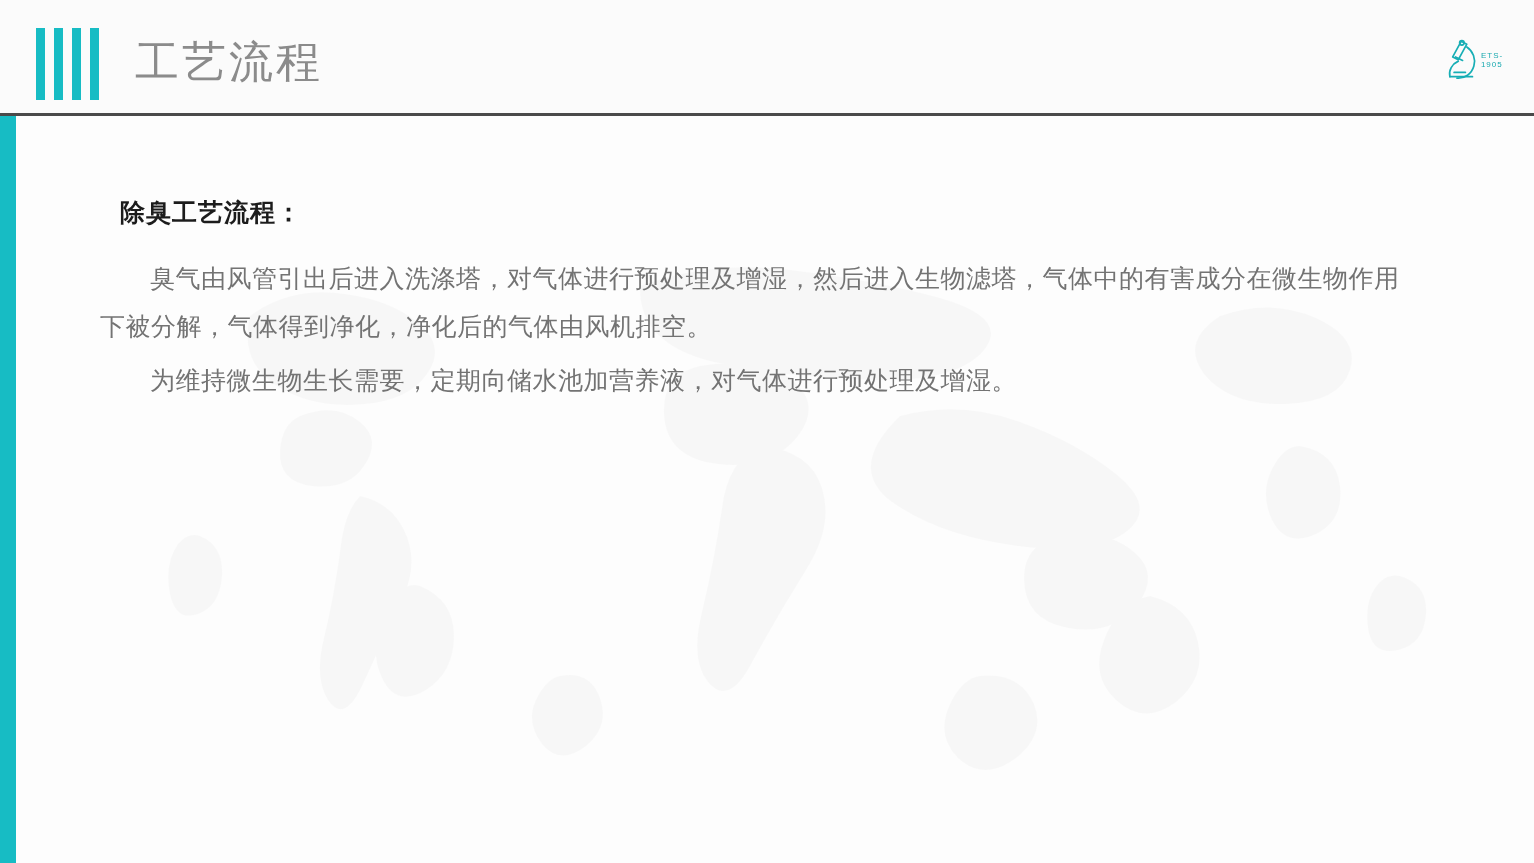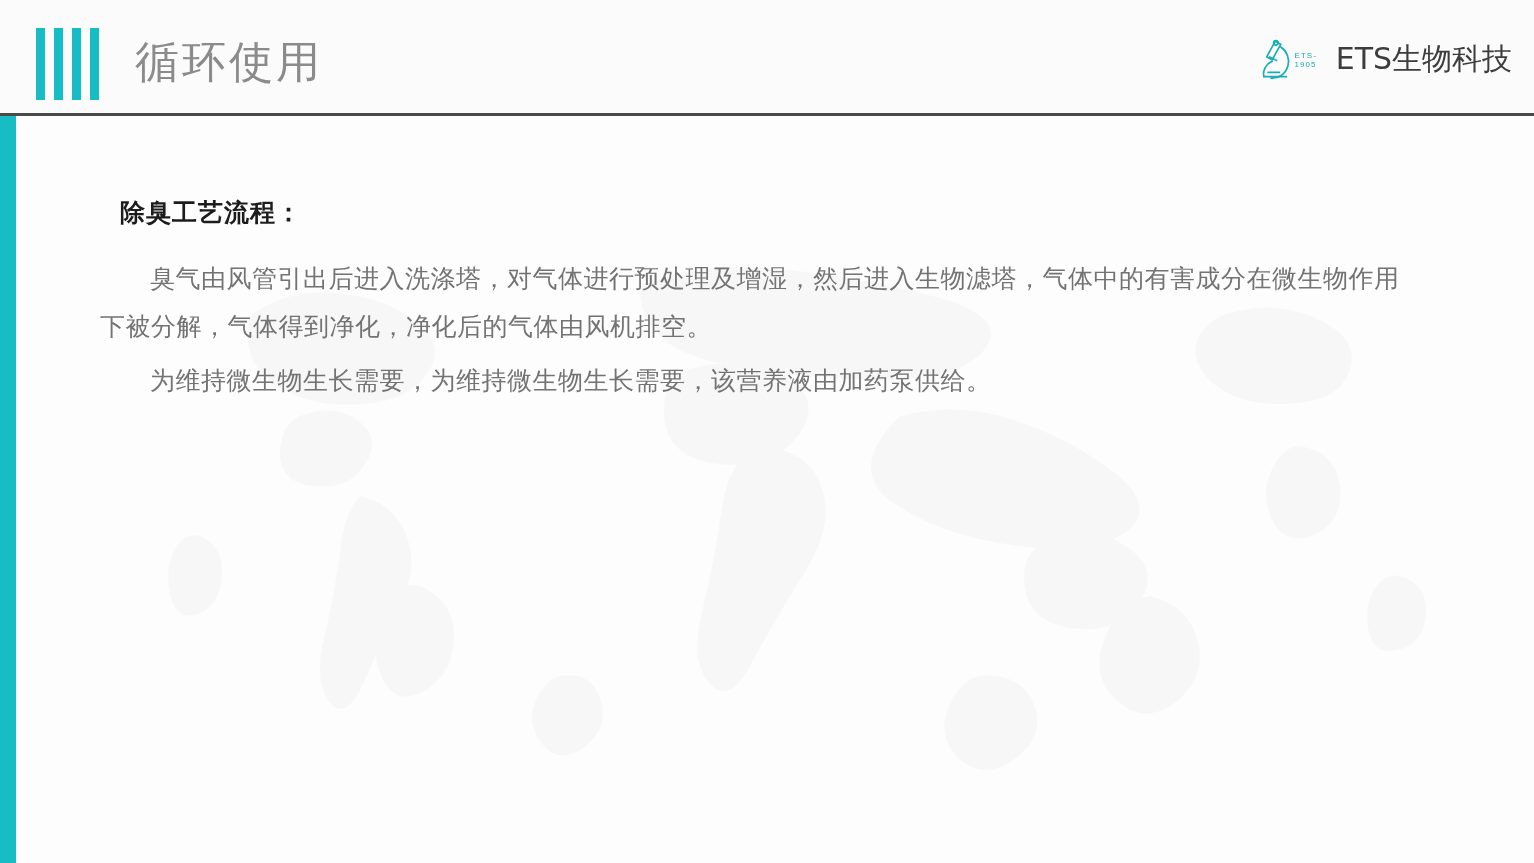--- a/index.html
+++ b/index.html
@@ -174,42 +174,41 @@
     </g>
   </svg>
 
   <div class="header">
     <div class="stripes">
       <span></span>
         <span></span>
         <span></span>
         <span></span>
     </div>
-    <div class="title">循环使用</div>
+    <div class="title">工艺流程</div>
 
     <div class="logo-wrap">
       <div class="logo-mark">
         <svg width="58" height="62" viewBox="0 0 58 62" aria-hidden="true">
           <g fill="none" stroke="#17aeb5" stroke-width="2.4" stroke-linecap="round" stroke-linejoin="round">
             <path d="M30 6 l8 4 -12 22 -8 -4z"></path>
             <path d="M22 28 l10 5"></path>
             <path d="M26 34 c-9 4 -14 13 -12 22"></path>
             <path d="M38 14 c9 6 13 17 10 27 -3 11 -13 18 -24 17"></path>
             <path d="M14 56 h32"></path>
             <path d="M20 50 h16"></path>
             <circle cx="31" cy="8" r="3.2"></circle>
           </g>
         </svg>
         <div class="logo-caption">ETS-1905</div>
       </div>
-      <div class="logo-text">ETS生物科技</div>
     </div>
 
     <div class="header-rule"></div>
   </div>
 
   <div class="content">
     <p class="lead">除臭工艺流程：</p>
     <p class="para">臭气由风管引出后进入洗涤塔，对气体进行预处理及增湿，然后进入生物滤塔，气体中的有害成分在微生物作用下被分解，气体得到净化，净化后的气体由风机排空。</p>
-    <p class="para">为维持微生物生长需要，为维持微生物生长需要，该营养液由加药泵供给。</p>
+    <p class="para">为维持微生物生长需要，定期向储水池加营养液，对气体进行预处理及增湿。</p>
   </div>
 
 </div>
 
 </body></html>

